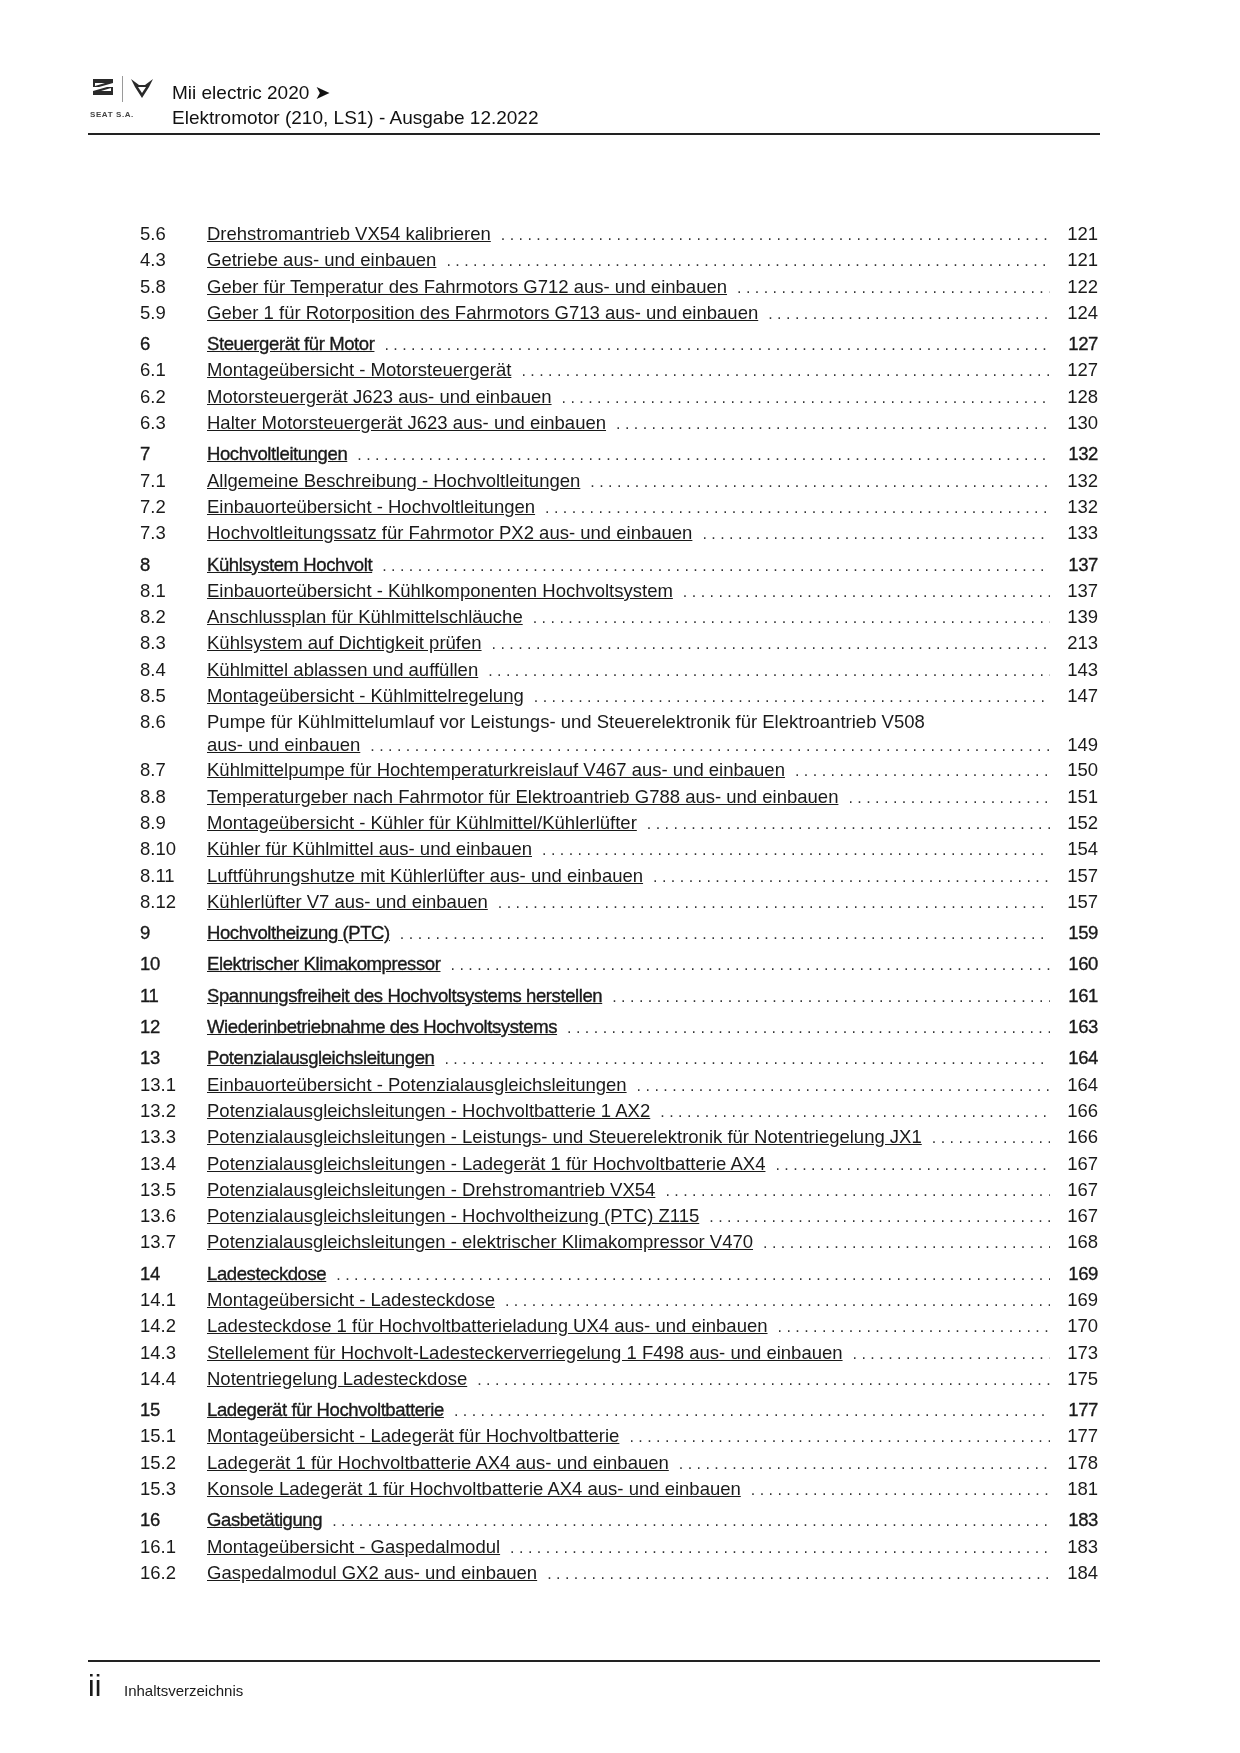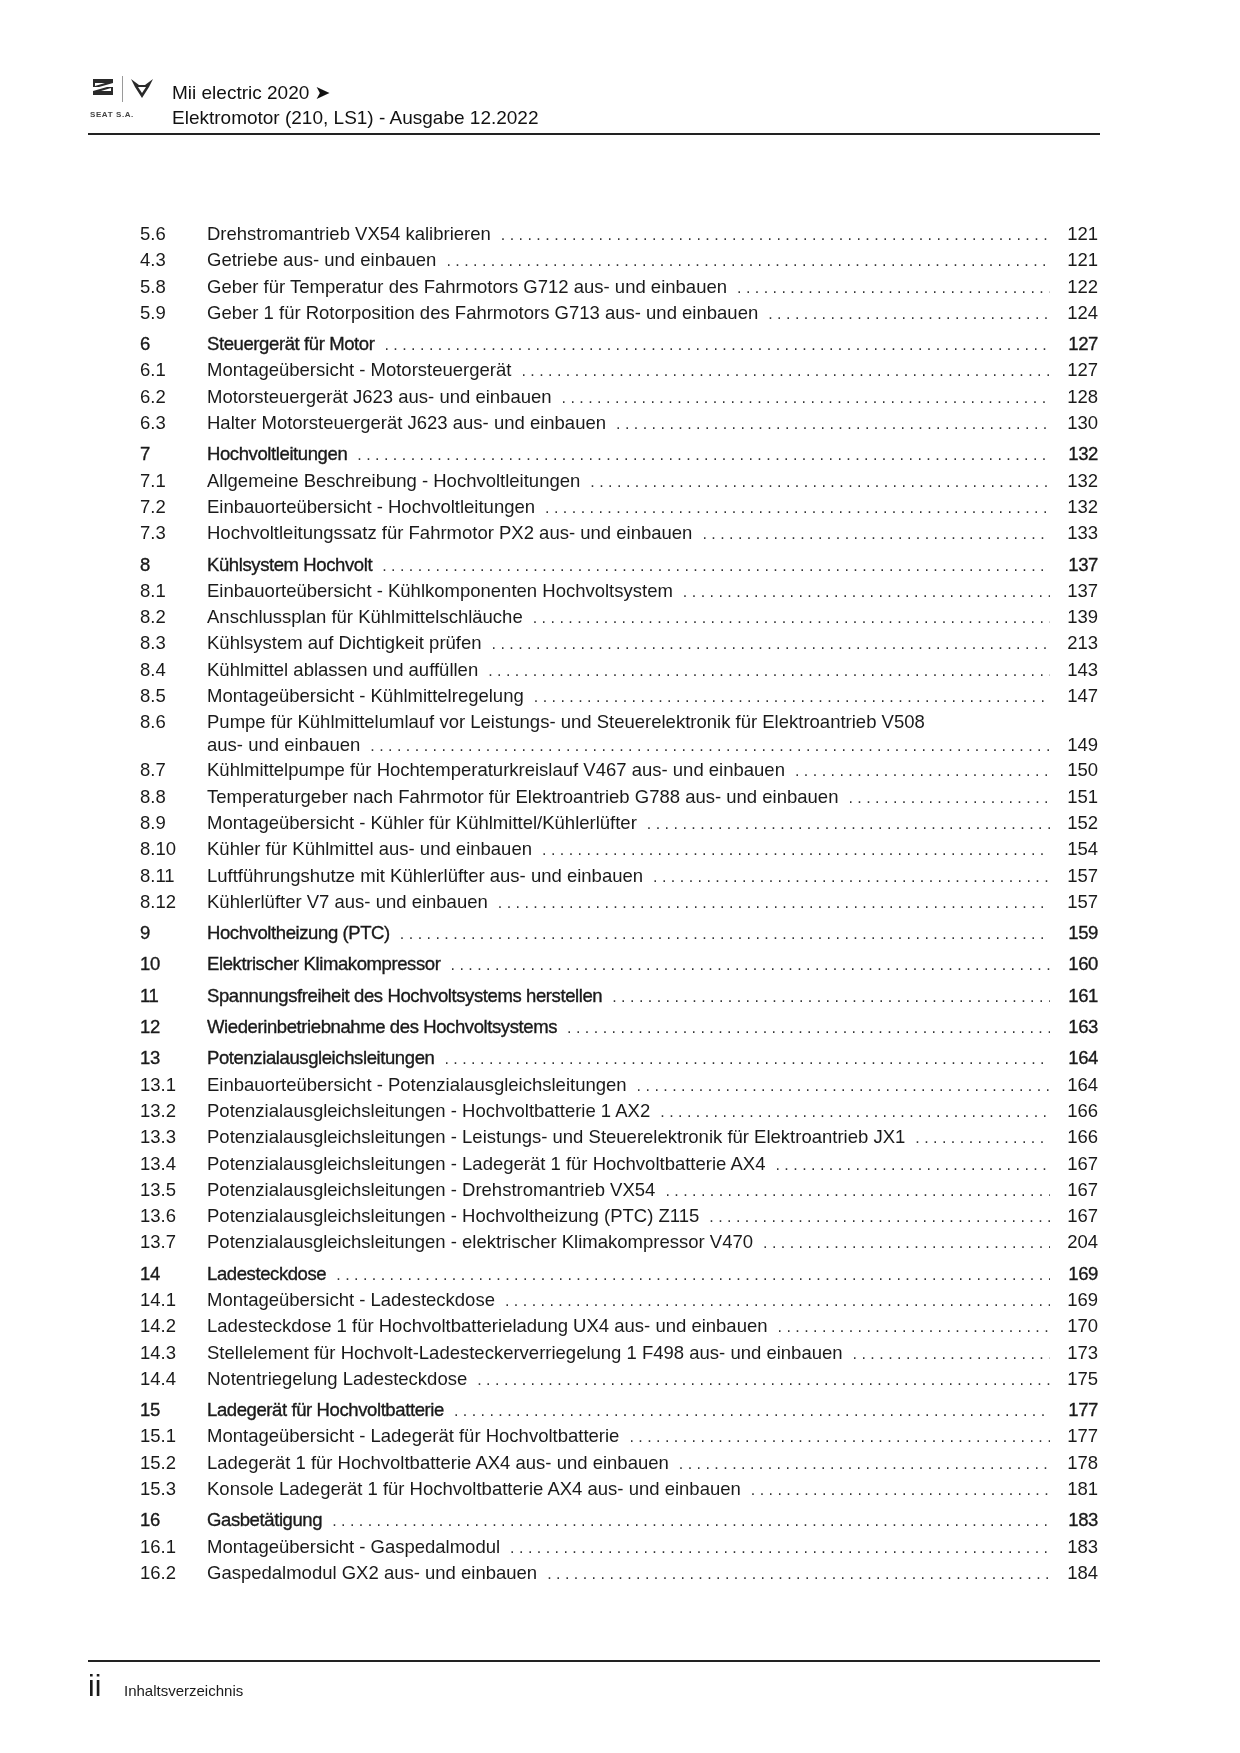--- a/index.html
+++ b/index.html
@@ -16,21 +16,21 @@
   .header-titles { position: absolute; left: 84px; top: 6px; font-size: 19px; line-height: 25px; color: #111; }
   .header-rule { position: absolute; left: 88px; top: 133px; width: 1012px; height: 2px; background: #222; }
 
   .toc { position: absolute; left: 140px; top: 173px; width: 958px; margin-top: 48px; }
   .row { position: relative; display: flex; align-items: baseline; font-size: 18.5px; line-height: 26.3px; height: 26.3px; }
   .row.chapter { margin-top: 5px; }
   .row.chapter .title, .row.chapter .num, .row.chapter .page { font-weight: normal; letter-spacing: -0.4px; -webkit-text-stroke: 0.35px #1a1a1a; }
   .row.twoline { height: auto; }
   .num { width: 67px; flex: none; }
   .title-wrap { flex: 1; display: flex; align-items: baseline; overflow: hidden; min-width: 0; }
-  .title { white-space: nowrap; flex: none; padding-right: 10px; }
+  .title { white-space: nowrap; flex: none; padding-right: 10px; text-decoration: underline; }
   .dots { flex: 1; overflow: hidden; white-space: nowrap; color: #333; letter-spacing: 5.4px; font-size: 16px; }
   .dots::before { content: ". . . . . . . . . . . . . . . . . . . . . . . . . . . . . . . . . . . . . . . . . . . . . . . . . . . . . . . . . . . . . . . . . . . . . . . . . . . . . . . . . . . . . . . . . . . . . . . . ."; letter-spacing: 0; }
   .page { width: 48px; flex: none; text-align: right; }
 
   .twoline .title-stack { flex: 1; min-width: 0; }
   .twoline .line1 { white-space: nowrap; height: 23px; line-height: 23px; }
   .twoline .line2 { display: flex; align-items: baseline; height: 24px; line-height: 24px; }
 
   .footer-rule { position: absolute; left: 88px; top: 1660px; width: 1012px; height: 2px; background: #222; }
   .footer-page { position: absolute; left: 88px; top: 1668px; font-size: 30px; line-height: 36px; }
@@ -316,21 +316,21 @@
       <span class="num">13.2</span>
       <span class="title-wrap">
         <span class="title">Potenzialausgleichsleitungen - Hochvoltbatterie 1 AX2</span>
         <span class="dots"></span>
       </span>
       <span class="page">166</span>
     </div>
     <div class="row">
       <span class="num">13.3</span>
       <span class="title-wrap">
-        <span class="title">Potenzialausgleichsleitungen - Leistungs- und Steuerelektronik für Elektroantrieb JX1</span>
+        <span class="title">Potenzialausgleichsleitungen - Leistungs- und Steuerelektronik für Notentriegelung JX1</span>
         <span class="dots"></span>
       </span>
       <span class="page">166</span>
     </div>
     <div class="row">
       <span class="num">13.4</span>
       <span class="title-wrap">
         <span class="title">Potenzialausgleichsleitungen - Ladegerät 1 für Hochvoltbatterie AX4</span>
         <span class="dots"></span>
       </span>
@@ -351,21 +351,21 @@
         <span class="dots"></span>
       </span>
       <span class="page">167</span>
     </div>
     <div class="row">
       <span class="num">13.7</span>
       <span class="title-wrap">
         <span class="title">Potenzialausgleichsleitungen - elektrischer Klimakompressor V470</span>
         <span class="dots"></span>
       </span>
-      <span class="page">204</span>
+      <span class="page">168</span>
     </div>
     <div class="row chapter">
       <span class="num">14</span>
       <span class="title-wrap">
         <span class="title">Ladesteckdose</span>
         <span class="dots"></span>
       </span>
       <span class="page">169</span>
     </div>
     <div class="row">

